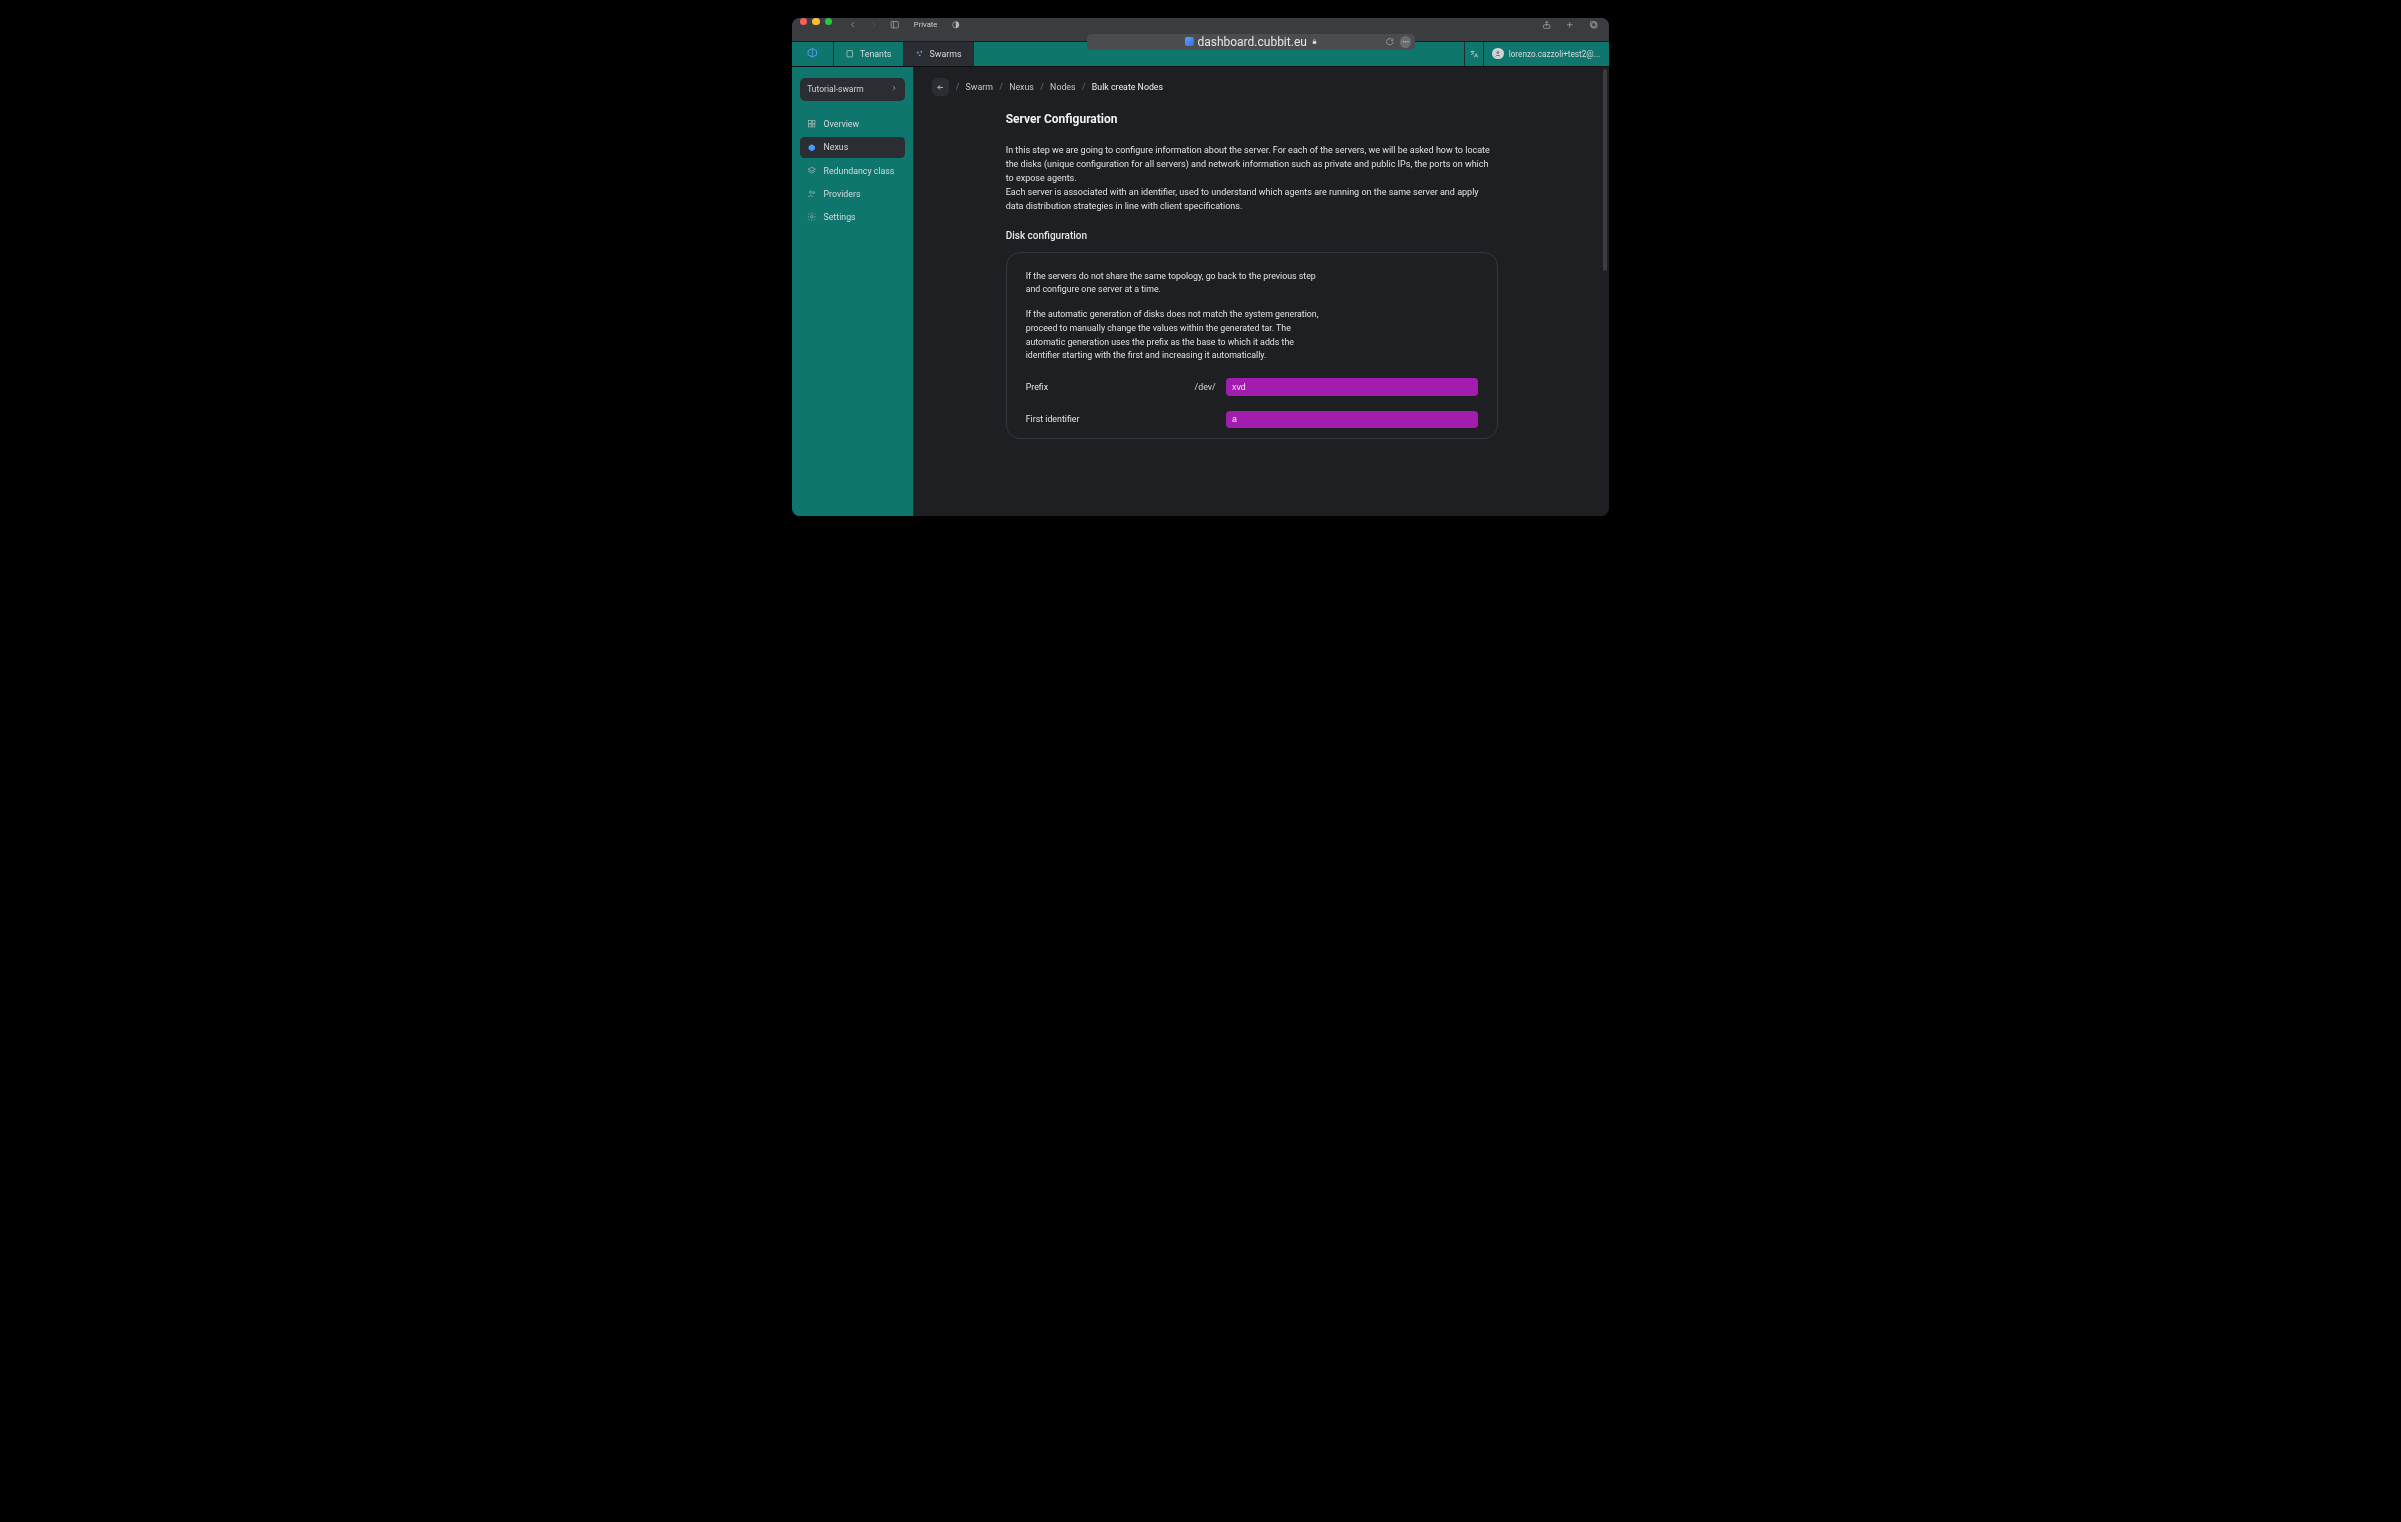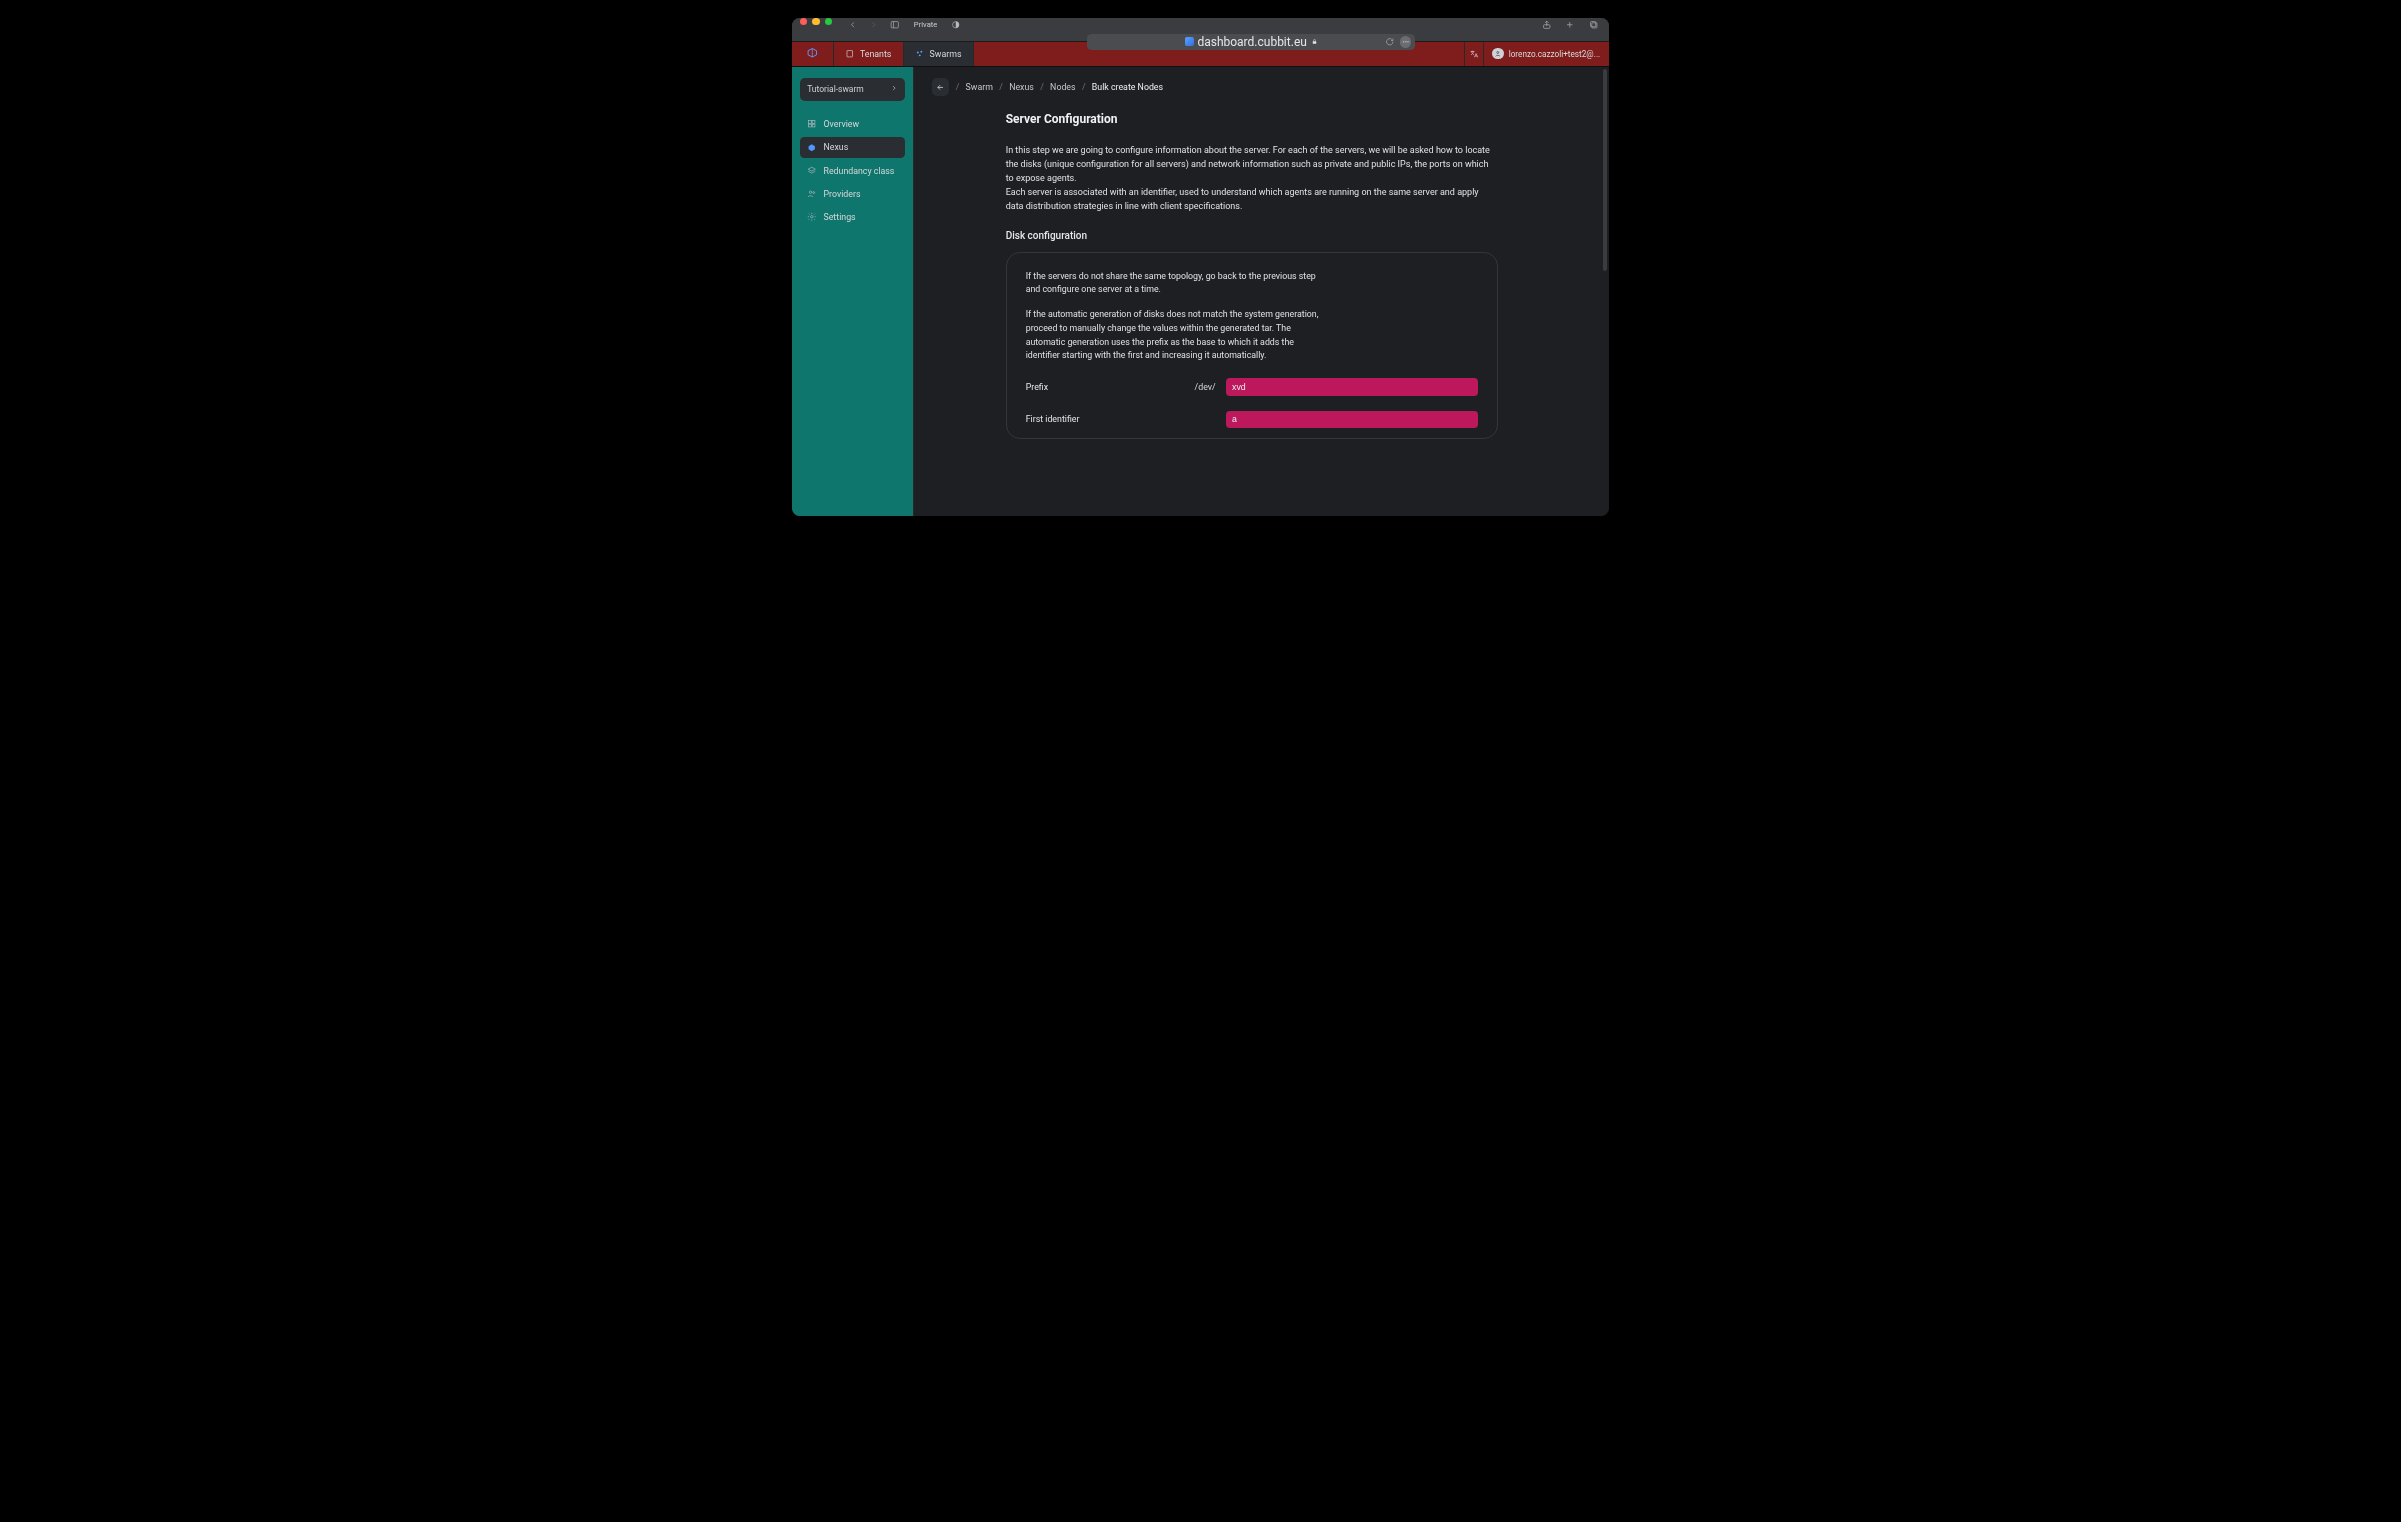--- a/index.html
+++ b/index.html
@@ -95,21 +95,21 @@
     background:linear-gradient(135deg,#5ea1ff,#2f6fe0);
     display:inline-block;
   }
   .titlebar .right-tools{
     display:flex; gap:8.8px; color:#bbb; margin-left:auto;
   }
 
   
   .topnav {
     height:25px;
-    background:#7f1d1d;
+    background:#0f766e;
     display:flex;
     align-items:stretch;
     border-bottom:0.6px solid #0f1012;
   }
   .brand {
     width:42px;
     display:flex; align-items:center; justify-content:center;
     border-right:0.6px solid #26282c;
   }
   .brand svg{ width:12.6px; height:12.6px; }
@@ -228,21 +228,21 @@
   }
   .field-row .label{
     width:76px; color:#e6e6e9; font-size:8.8px;
   }
   .field-row .prefix-static{
     color:#d6d7da; font-size:8.8px; margin-left:auto;
   }
   .input{
     flex: 0 0 252px;
     height:17.7px;
-    background:#be185d;
+    background:#a21caf;
     border:none;
     border-radius:3.8px;
     color:#ededf0;
     padding:0 6.3px;
     font-size:8.8px;
     outline:none;
   }
   .field-row.wide .input{ flex:0 0 252px; }
   .preview-row{
     display:flex; align-items:flex-start; gap:10px; margin-top:24px;

